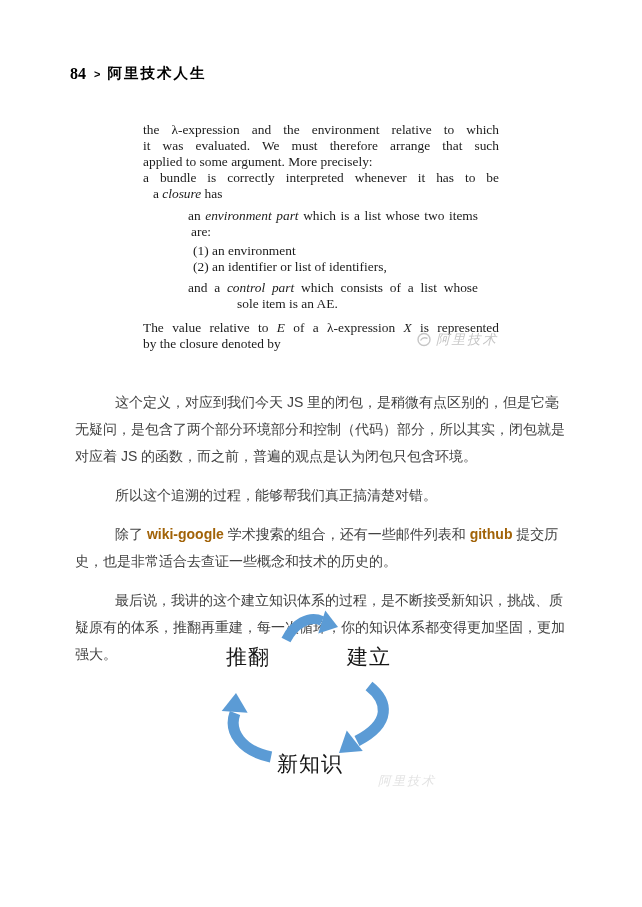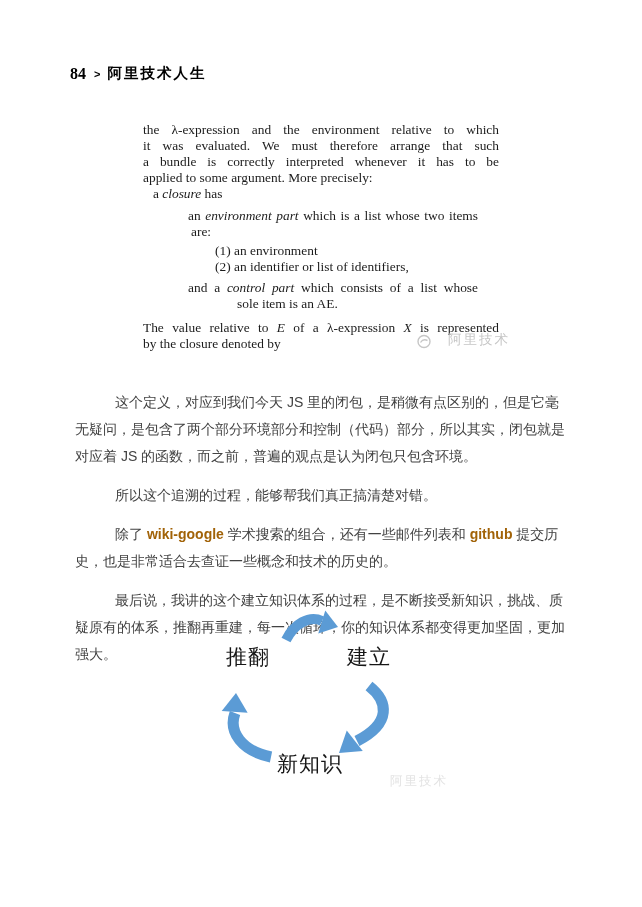--- a/index.html
+++ b/index.html
@@ -15,29 +15,29 @@
   
   .quote{position:absolute;left:143px;top:122px;width:356px;
          font-family:"Liberation Serif","DejaVu Serif",serif;
          font-size:13.4px;line-height:16px;color:#1b1b1b;}
   .ql{white-space:normal;}
   .just{text-align:justify;text-align-last:justify;}
   .w-b{width:290px;}
   .ind-a{margin-left:10px;}
   .ind-b{margin-left:45px;}
   .ind-c{margin-left:48px;}
-  .ind-d{margin-left:72px;}
+  .ind-d{margin-left:50px;}
   .ind-e{margin-left:94px;}
   .gap-3{margin-top:3px;}  .gap-5{margin-top:5px;}
   .gap-6{margin-top:6px;}  .gap-8{margin-top:8px;}
   .quote em{font-style:italic;}
 
   
-  .wm{position:absolute;display:flex;align-items:flex-end;gap:16px;font-size:13.5px;
-      letter-spacing:2px;white-space:nowrap;}
+  .wm{position:absolute;display:flex;align-items:flex-start;gap:4px;font-size:13.5px;
+      letter-spacing:2px;white-space:nowrap;font-style:italic;}
   .wm svg{display:block;}
   .wm-top{left:416px;top:331px;color:#c6c6c6;}
   .wm-bottom{left:374px;top:773px;color:#e3e3e3;font-size:12.5px;}
 
   
   .cn{position:absolute;left:63px;top:377px;width:517px;
       font-size:14px;line-height:27px;color:#424242;text-align:left;}
   .cn p{margin:12px;text-indent:40px;}
   .cn b{font-weight:bold;color:#a16207;}
 
@@ -53,22 +53,22 @@
 
   <header class="hdr">
     <span class="num">84</span>
     <span class="sep">&gt;</span>
     <span class="ttl">阿里技术人生</span>
   </header>
 
   <section class="quote">
     <div class="ql just">the λ-expression and the environment relative to which</div>
     <div class="ql just">it was evaluated. We must therefore arrange that such</div>
+    <div class="ql">applied to some argument.  More precisely:</div>
     <div class="ql just">a bundle is correctly interpreted whenever it has to be</div>
-    <div class="ql">applied to some argument.  More precisely:</div>
     <div class="ql ind-a"><span>a </span><em>closure</em><span> has</span></div>
     <div class="ql ind-b just w-b gap-6"><span>an </span><em>environment part</em><span> which is a list whose two items</span></div>
     <div class="ql ind-c">are:</div>
     <div class="ql ind-d gap-3">(1) an environment</div>
     <div class="ql ind-d">(2) an identifier or list of identifiers,</div>
     <div class="ql ind-b just w-b gap-5"><span>and a </span><em>control part</em><span> which consists of a list whose</span></div>
     <div class="ql ind-e">sole item is an AE.</div>
     <div class="ql just gap-8"><span>The value relative to </span><em>E</em><span> of a λ-expression </span><em>X</em><span> is represented</span></div>
     <div class="ql">by the closure denoted by</div>
   </section>

